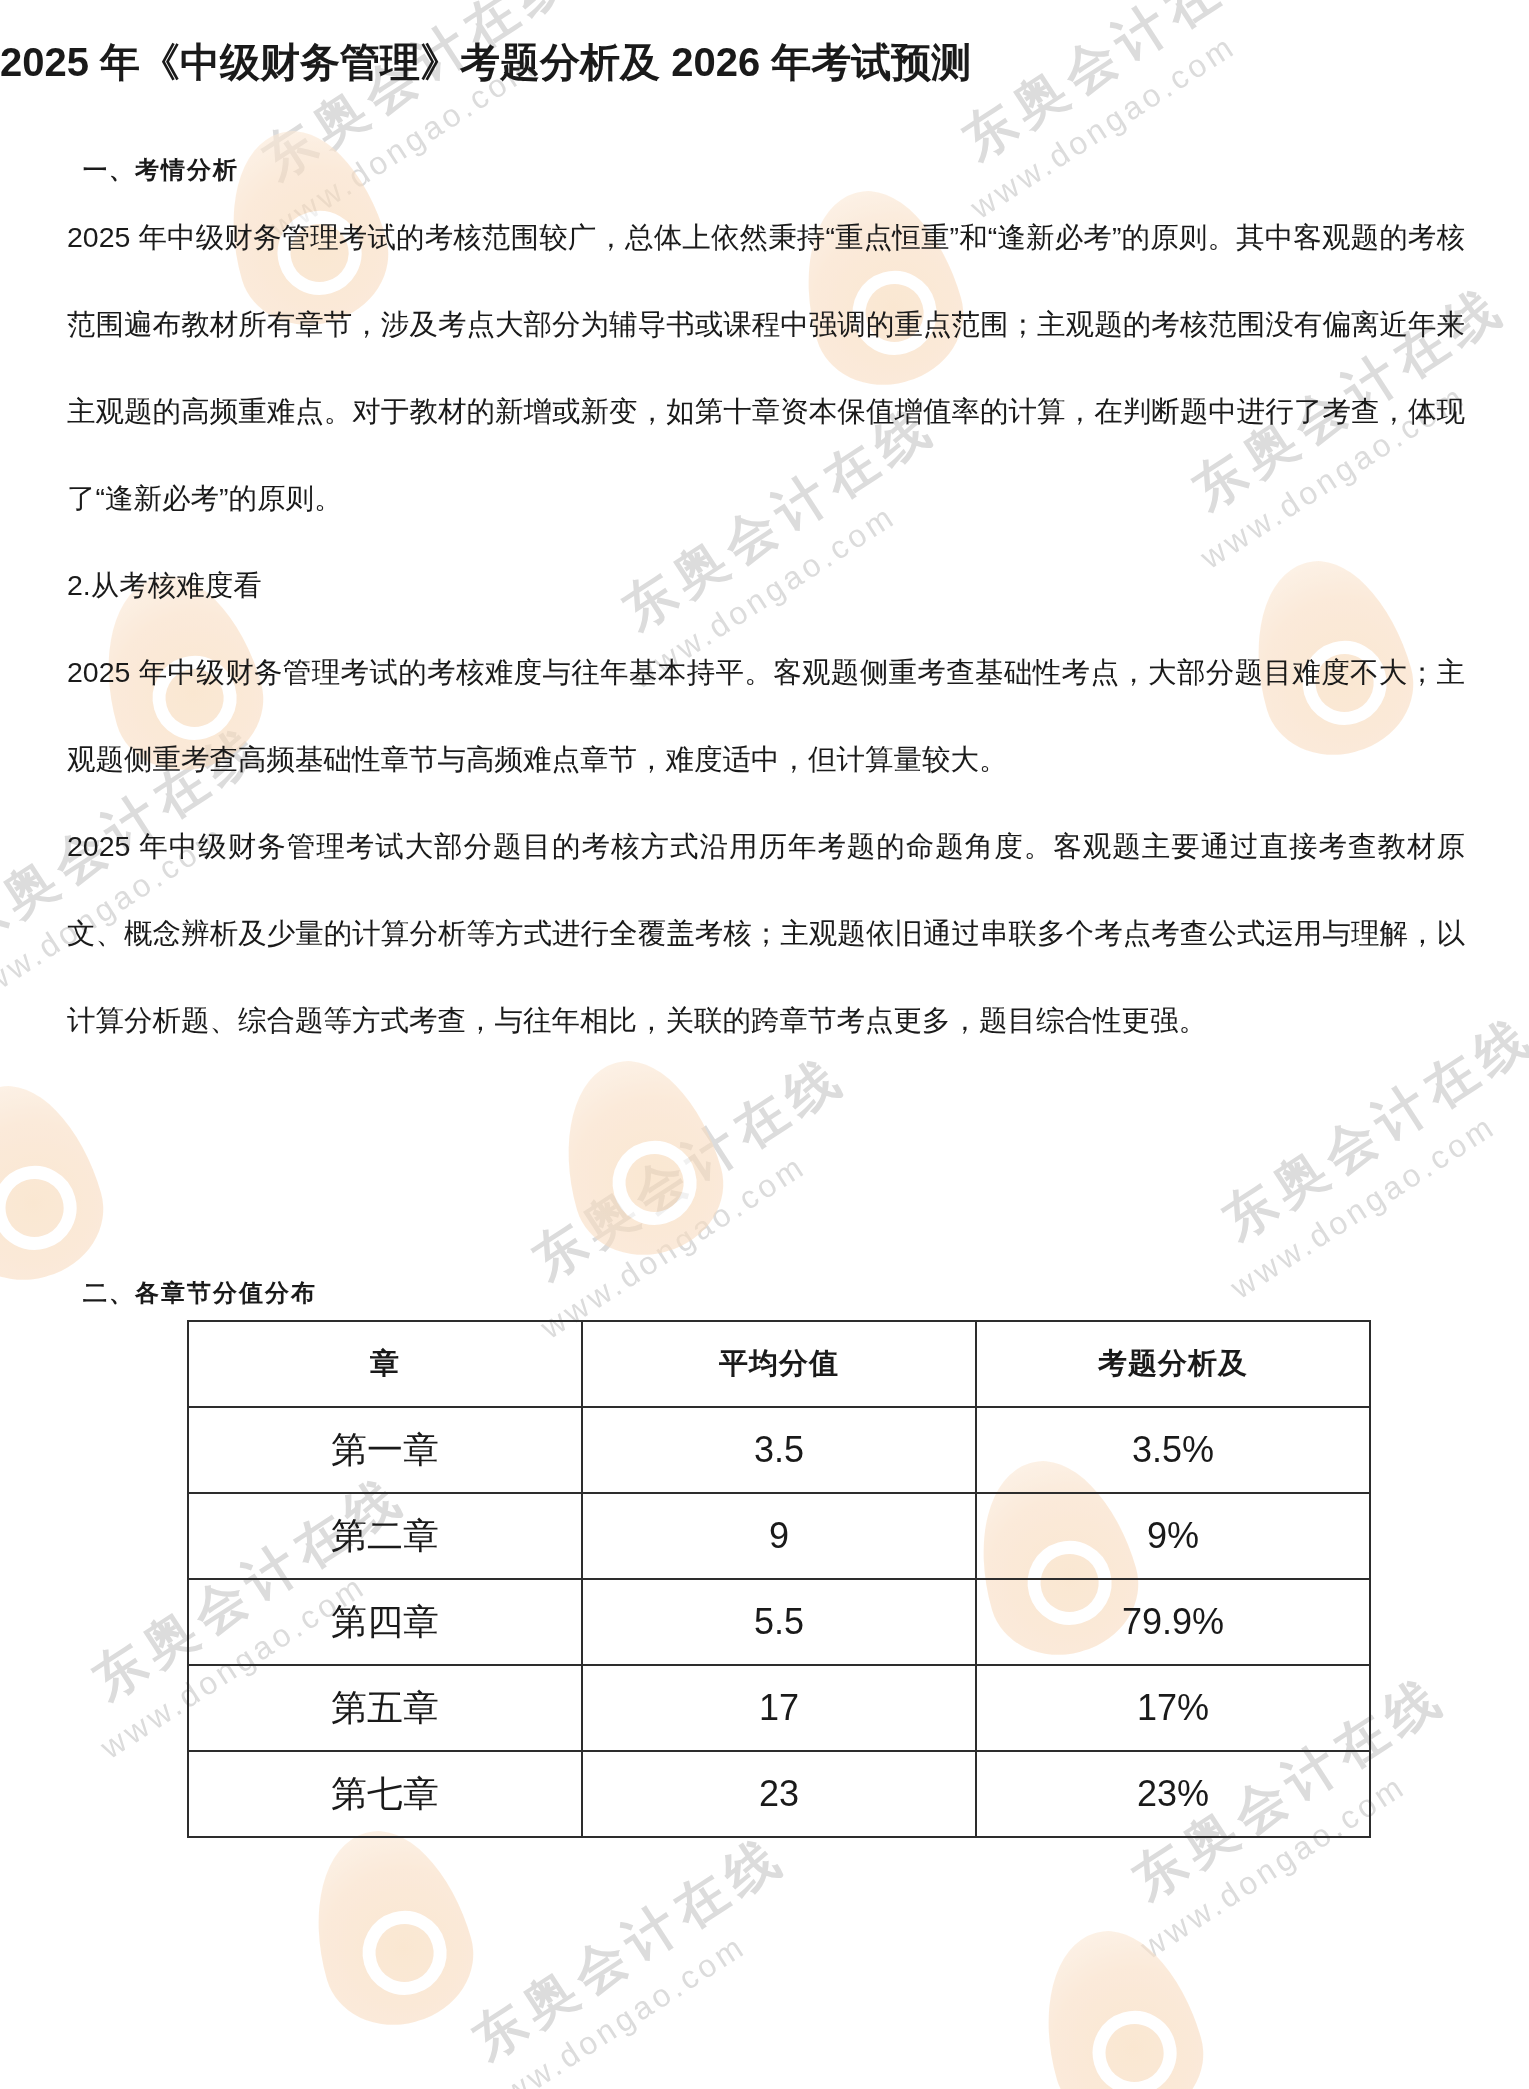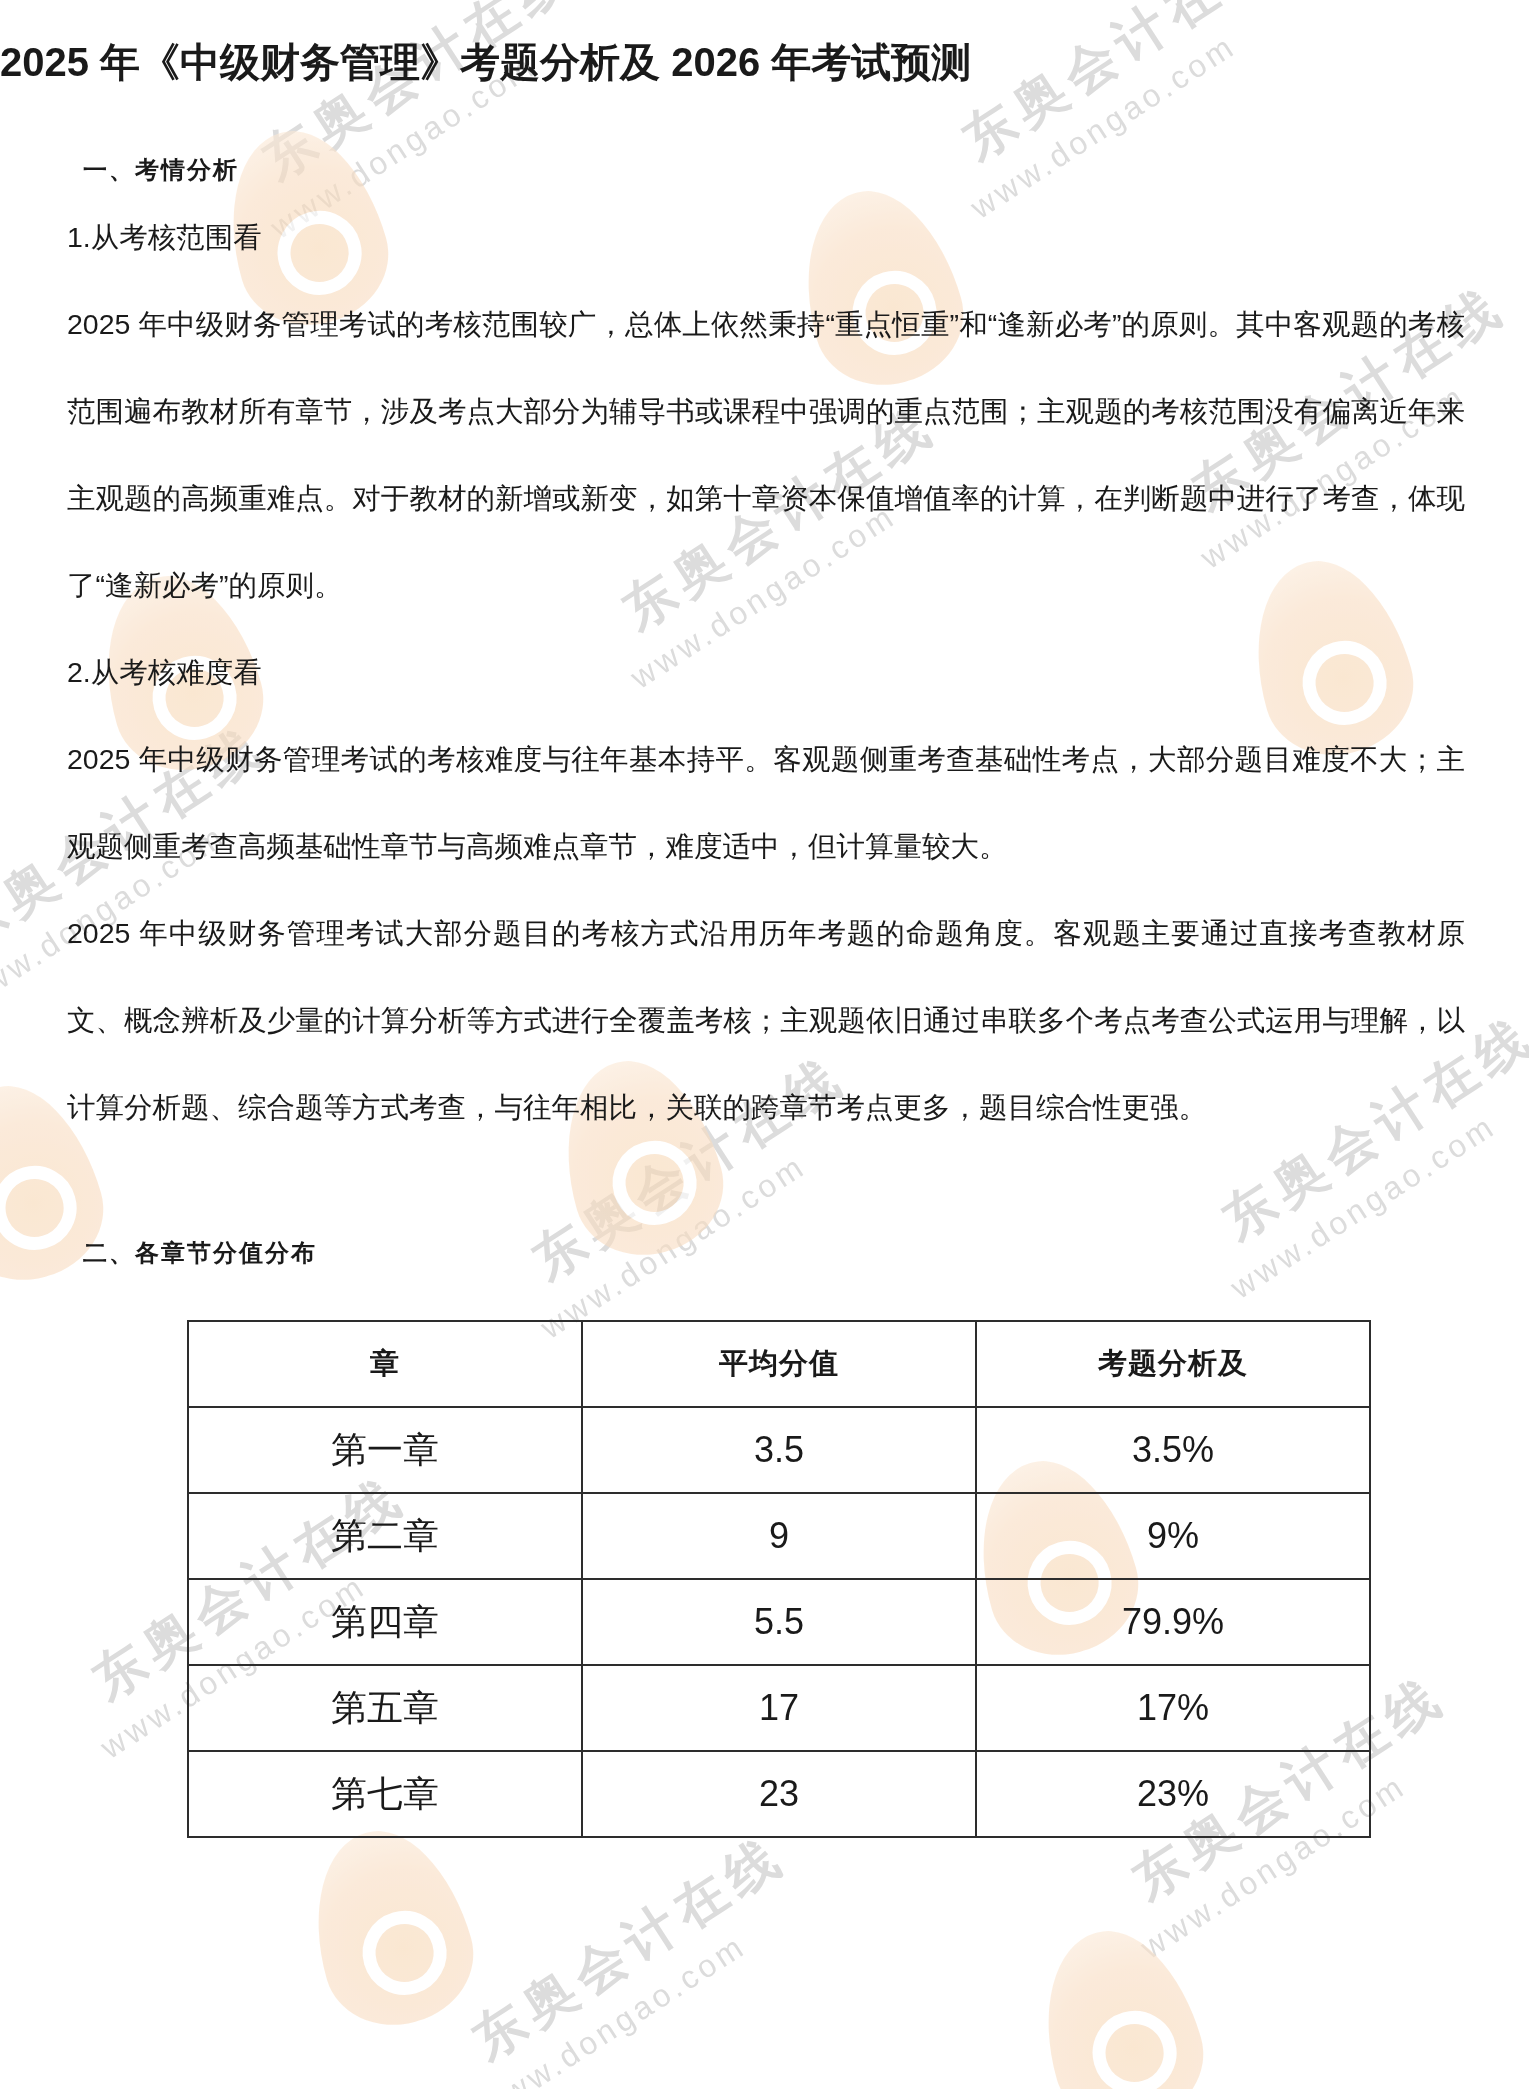--- a/index.html
+++ b/index.html
@@ -43,21 +43,21 @@
     position:absolute;top:36px;left:0;width:100%;
     margin:0;text-align:left;
     font-size:40px;font-weight:700;line-height:52px;
   }
   .sec-heading{
     position:absolute;left:67px;margin:16px;
     font-size:24px;font-weight:700;line-height:34px;
     letter-spacing:2px;
   }
   #sec1-heading{top:137px;}
-  #sec2-heading{top:1220px;}
+  #sec2-heading{top:1260px;}
   .body-text{
     position:absolute;top:194px;left:67px;width:1398px;height:1052px;
     font-size:28.5px;line-height:87px;overflow:hidden;
   }
   .body-text p{margin:0;}
   .body-text p.para{text-align:justify;text-justify:inter-ideograph;}
   .body-text p.sub{text-align:left;}
   
   table.score-table{
     position:absolute;top:1320px;left:187px;width:1184px;
@@ -144,21 +144,20 @@
       <div class="wm-logo" style="left: -55px; top: 1085px;">
         <div class="wm-drop"></div>
       </div>
     </div>
 
   <h1 class="doc-title">2025 年《中级财务管理》考题分析及 2026 年考试预测</h1>
 
   <h2 class="sec-heading" id="sec1-heading">一、考情分析</h2>
 
   <div class="body-text" id="body-text">
-      <p class="sub">1.从考核范围看</p>
       <p class="para">2025 年中级财务管理考试的考核范围较广，总体上依然秉持“重点恒重”和“逢新必考”的原则。其中客观题的考核范围遍布教材所有章节，涉及考点大部分为辅导书或课程中强调的重点范围；主观题的考核范围没有偏离近年来主观题的高频重难点。对于教材的新增或新变，如第十章资本保值增值率的计算，在判断题中进行了考查，体现了“逢新必考”的原则。</p>
       <p class="sub">2.从考核难度看</p>
       <p class="para">2025 年中级财务管理考试的考核难度与往年基本持平。客观题侧重考查基础性考点，大部分题目难度不大；主观题侧重考查高频基础性章节与高频难点章节，难度适中，但计算量较大。</p>
       <p class="para">2025 年中级财务管理考试大部分题目的考核方式沿用历年考题的命题角度。客观题主要通过直接考查教材原文、概念辨析及少量的计算分析等方式进行全覆盖考核；主观题依旧通过串联多个考点考查公式运用与理解，以计算分析题、综合题等方式考查，与往年相比，关联的跨章节考点更多，题目综合性更强。</p>
     </div>
 
   <h2 class="sec-heading" id="sec2-heading">二、各章节分值分布</h2>
 
   <table class="score-table">
     <thead id="score-thead">

